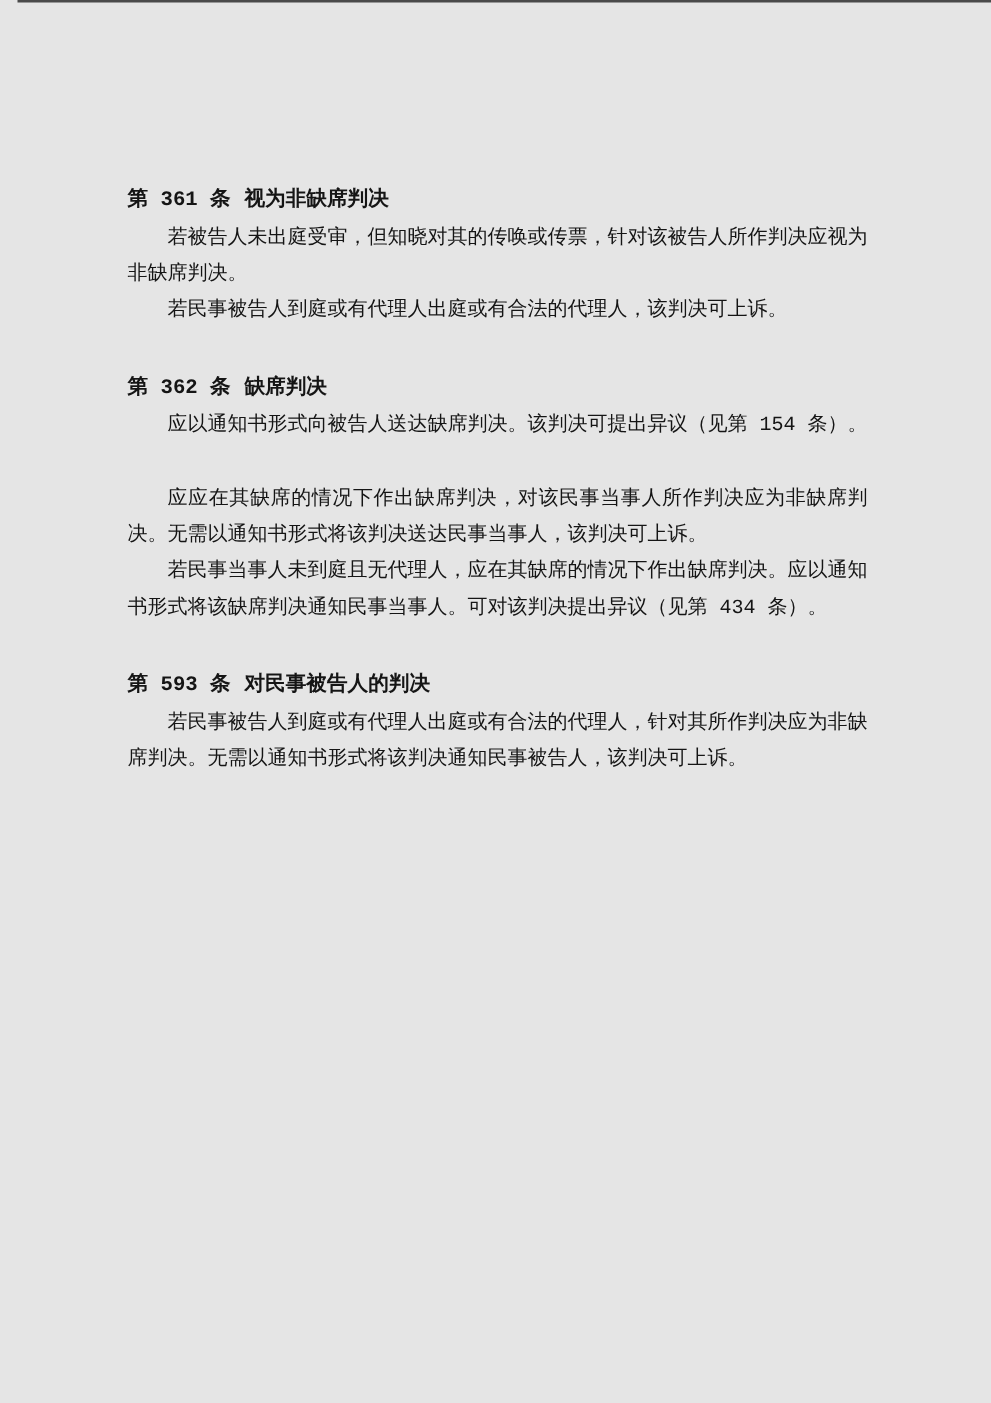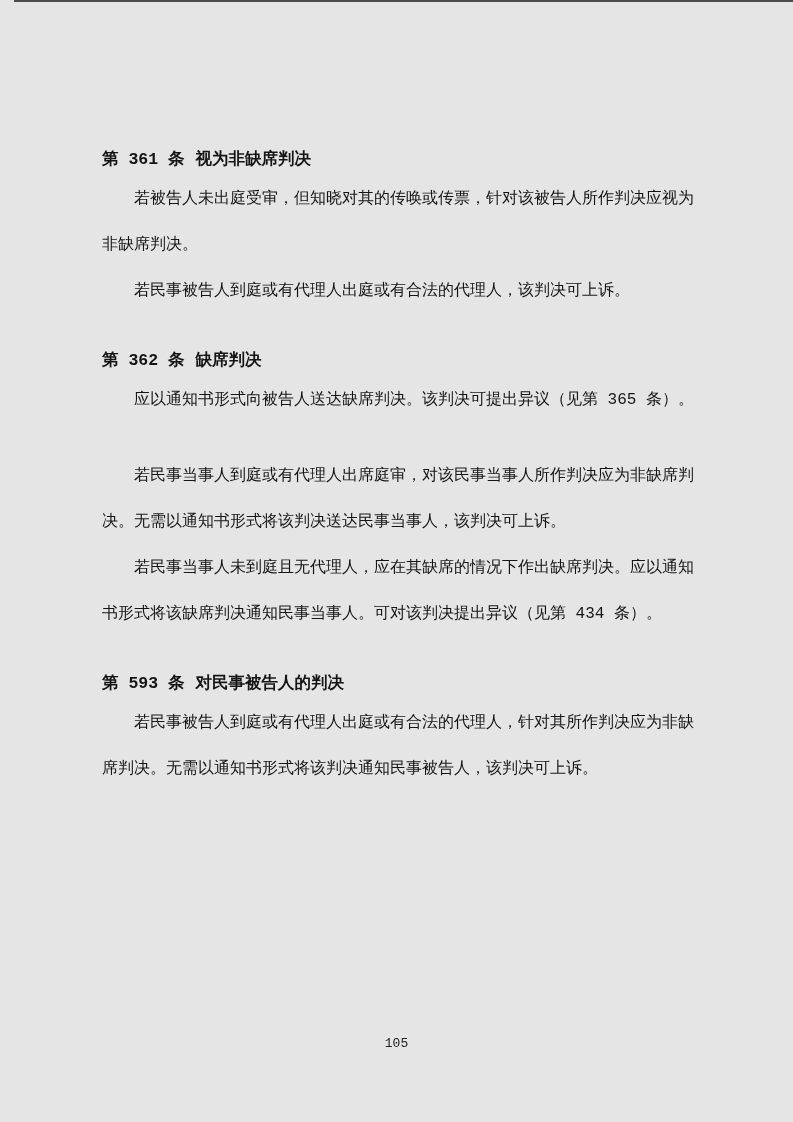--- a/index.html
+++ b/index.html
@@ -44,21 +44,21 @@
     line-height: 33px;
     white-space: nowrap;
   }
 
   .article-heading .heading-title {
     margin-left: 11px;
   }
 
   .article p {
     font-size: 16px;
-    line-height: 46px;
+    line-height: 29px;
     text-align: justify;
     text-indent: 2em;
   }
 
   .page-number {
     position: absolute;
     top: 1036px;
     left: 0;
     width: 100%;
     text-align: center;
@@ -75,29 +75,28 @@
   <div class="content">
 
     <section class="article">
       <h2 class="article-heading"><span class="heading-num">第 361 条</span><span class="heading-title">视为非缺席判决</span></h2>
       <p>若被告人未出庭受审，但知晓对其的传唤或传票，针对该被告人所作判决应视为非缺席判决。</p>
       <p>若民事被告人到庭或有代理人出庭或有合法的代理人，该判决可上诉。</p>
     </section>
 
     <section class="article">
       <h2 class="article-heading"><span class="heading-num">第 362 条</span><span class="heading-title">缺席判决</span></h2>
-      <p>应以通知书形式向被告人送达缺席判决。该判决可提出异议（见第 365 条）。</p>
+      <p>应以通知书形式向被告人送达缺席判决。该判决可提出异议（见第 154 条）。</p>
     </section>
 
     <section class="article">
-      <p>若民事当事人到庭或有代理人出席庭审，对该民事当事人所作判决应为非缺席判决。无需以通知书形式将该判决送达民事当事人，该判决可上诉。</p>
+      <p>应应在其缺席的情况下作出缺席判决，对该民事当事人所作判决应为非缺席判决。无需以通知书形式将该判决送达民事当事人，该判决可上诉。</p>
       <p>若民事当事人未到庭且无代理人，应在其缺席的情况下作出缺席判决。应以通知书形式将该缺席判决通知民事当事人。可对该判决提出异议（见第 434 条）。</p>
     </section>
 
     <section class="article">
       <h2 class="article-heading"><span class="heading-num">第 593 条</span><span class="heading-title">对民事被告人的判决</span></h2>
       <p>若民事被告人到庭或有代理人出庭或有合法的代理人，针对其所作判决应为非缺席判决。无需以通知书形式将该判决通知民事被告人，该判决可上诉。</p>
     </section>
 
   </div>
 
-  <div class="page-number">105</div>
 </div>
 
 </body></html>

